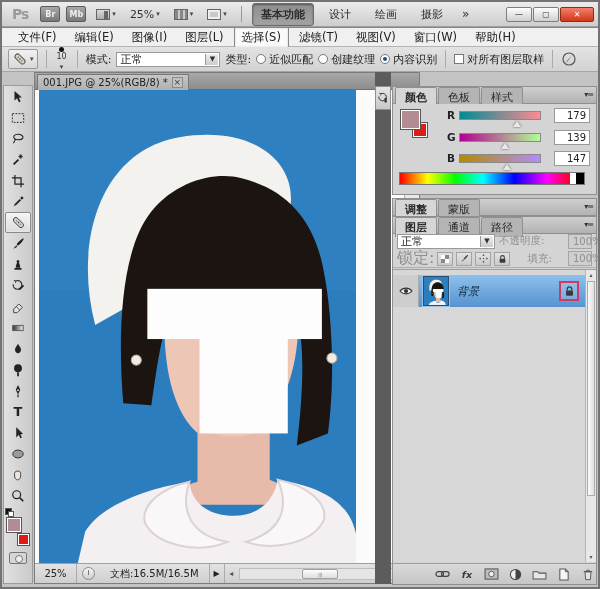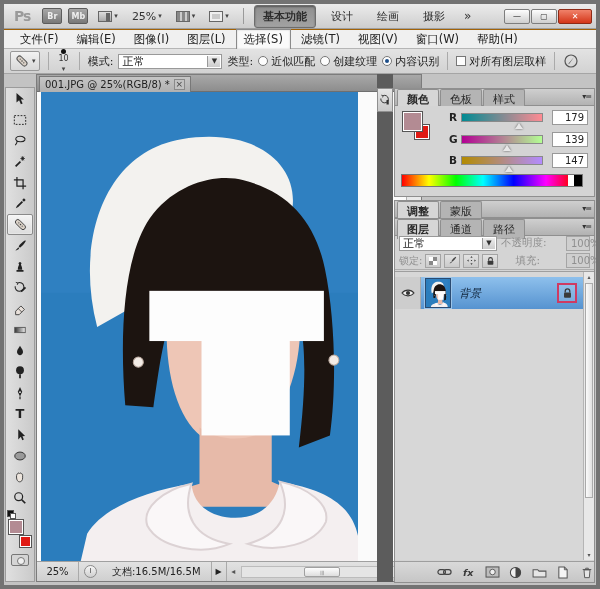--- a/index.html
+++ b/index.html
@@ -1,18 +1,18 @@
 <!DOCTYPE html>
 <html><head>
 <meta charset="utf-8">
 <style>
   * { margin:0; padding:0; box-sizing:border-box; }
   html,body { width:600px; height:589px; background:#fff; }
   body { font-family:"DejaVu Sans","Liberation Sans",sans-serif; color:#222; font-size:11px; }
-  .app { position:absolute; left:0; top:0; width:600px; height:589px; background:#a16207; border:4px solid #737373; overflow:hidden; }
+  .app { position:absolute; left:0; top:0; width:600px; height:589px; background:#d946ef; border:2px solid #737373; overflow:hidden; }
 
   
   .titlebar { position:absolute; left:0; top:0; right:0; height:25px; background:linear-gradient(#ececec,#cdcdcd); border-bottom:1px solid #9f9f9f; display:flex; align-items:center; padding:0 4px; gap:6px; }
   .pslogo { font-weight:bold; font-size:14px; color:#9a9a9a; letter-spacing:-1px; padding:0 6px; }
   .sqbtn { width:20px; height:16px; background:linear-gradient(#a8a8a8,#787878); border:1px solid #5c5c5c; border-radius:2px; color:#efefef; font-size:8px; font-weight:bold; display:flex; align-items:center; justify-content:center; }
   .tbgroup { display:flex; align-items:center; gap:2px; padding:1px 3px; border:1px solid transparent; border-radius:2px; color:#333; }
   .mini-ico { display:inline-block; width:14px; height:11px; border:1px solid #666; background:linear-gradient(#ddd,#aaa); position:relative; }
   .mini-ico.grid { background:repeating-linear-gradient(90deg,#888 0 3px,#ccc 3px 5px); }
   .mini-ico.screen { background:#c9c9c9; box-shadow:inset 0 0 0 2px #eee; }
   .mini-ico.layout::after { content:""; position:absolute; right:1px; top:1px; width:4px; height:8px; background:#666; }
@@ -501,21 +501,21 @@
               <span>正常</span>
               <span class="sel-arrow">▼</span>
             </span>
           <span class="gray" style="font-size:10.5px">不透明度:</span>
           <span class="pctbox" style="margin-left:auto">
               <span>100%</span>
               <span class="caret">▸</span>
             </span>
         </div>
         <div class="lp-row2">
-          <span class="gray" style="font-size:10px">锁定:</span>
+          <span class="gray" style="font-size:16px">锁定:</span>
           <span class="lockbtn">
               <span class="checker"></span>
             </span>
           <span class="lockbtn">
               <svg width="9" height="9" viewBox="0 0 16 16">
                 <path d="M14,1.5 C11,3 7.5,6.5 6.5,8.5 L8,10 C10,9 13.2,5.4 14.6,2.4 Z M6,9.5 L7,10.6 C6.4,12.2 4.4,12.9 2.8,13.1 C3.7,11.9 5,11.6 6,9.5 Z" fill="#444"></path>
               </svg>
             </span>
           <span class="lockbtn">
               <svg width="9" height="9" viewBox="0 0 16 16">

